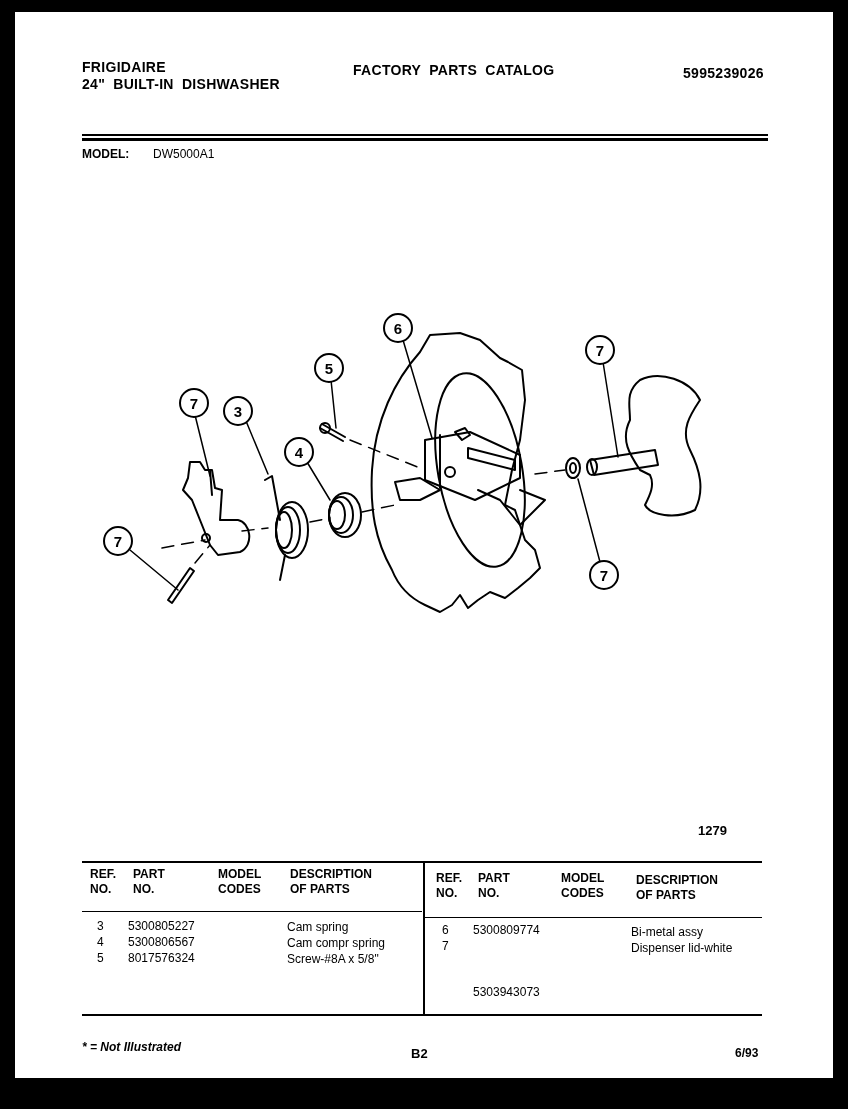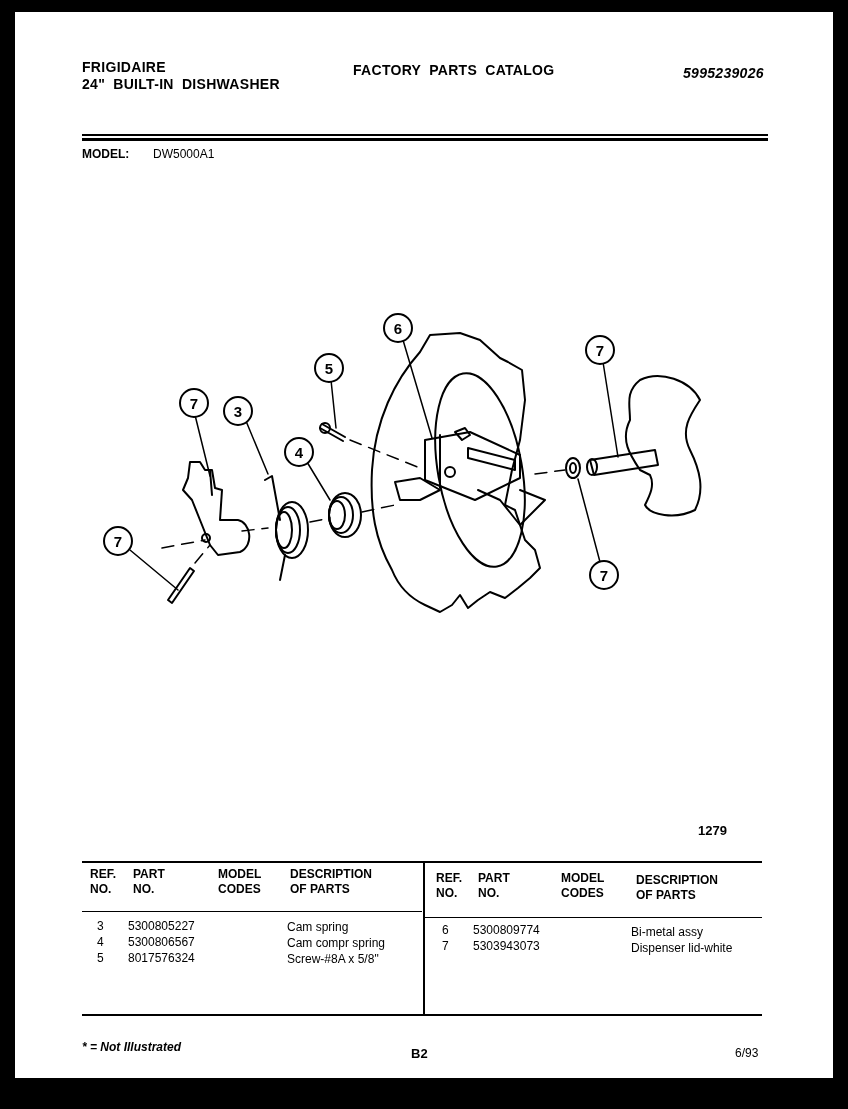--- a/index.html
+++ b/index.html
@@ -9,39 +9,39 @@
   }
   .page {
     position: absolute; left: 15px; top: 12px; width: 818px; height: 1066px;
     background: #fff;
   }
   .abs { position: absolute; white-space: nowrap; }
   .hdr { font-weight: bold; font-size: 14px; letter-spacing: 0.3px; }
   .brand { left: 67px; top: 47px; }
   .subtitle { left: 67px; top: 64px; word-spacing: 4px; }
   .catalog { left: 338px; top: 50px; word-spacing: 4px; }
-  .docnum { left: 668px; top: 53px; font-size: 14px; font-style: italic; }
+  .docnum { left: 668px; top: 53px; font-size: 14px; }
   .rule1 { left: 67px; top: 122px; width: 686px; height: 2px; background: #000; }
   .rule2 { left: 67px; top: 126px; width: 686px; height: 3px; background: #000; }
   .model-label { left: 67px; top: 135px; font-weight: bold; font-size: 12px; }
   .model-value { left: 138px; top: 135px; font-weight: normal; font-size: 12px; }
   .diagram { position: absolute; left: 0; top: 0; }
   .callout-num { font-family: "Liberation Sans", sans-serif; font-weight: bold; font-size: 15px; }
   .figno { left: 683px; top: 811px; font-weight: bold; font-size: 13px; }
 
   .tbl-top { left: 67px; top: 849px; width: 680px; height: 2px; background: #000; }
   .tbl-bot { left: 67px; top: 1002px; width: 680px; height: 2px; background: #000; }
   .tbl-mid-l { left: 67px; top: 899px; width: 340px; height: 1px; background: #000; }
   .tbl-mid-r { left: 410px; top: 905px; width: 337px; height: 1px; background: #000; }
   .tbl-div { left: 408px; top: 850px; width: 2px; height: 152px; background: #000; }
   .th { font-weight: bold; font-size: 12px; line-height: 15px; white-space: pre; }
   .td { font-size: 12px; line-height: 16px; }
   .foot-note { left: 67px; top: 1028px; font-weight: bold; font-size: 12px; font-style: italic; }
   .page-code { left: 396px; top: 1034px; font-weight: bold; font-size: 13px; text-align: right; }
-  .date { left: 720px; top: 1034px; font-weight: normal; font-size: 12px; }
+  .date { left: 720px; top: 1034px; font-weight: bold; font-size: 12px; }
 </style>
 </head>
 <body>
 
 <div class="page">
 
   <div class="abs hdr brand">FRIGIDAIRE</div>
   <div class="abs hdr subtitle">24" BUILT-IN DISHWASHER</div>
   <div class="abs hdr catalog">FACTORY PARTS CATALOG</div>
   <div class="abs hdr docnum">5995239026</div>
@@ -175,19 +175,19 @@
 
   <div class="abs td" style="left:427px;top:910px">
     <span>6</span>
   </div>
   <div class="abs td" style="left:458px;top:910px">5300809774</div>
   <div class="abs td" style="left:616px;top:912px">Bi-metal assy</div>
 
   <div class="abs td" style="left:427px;top:926px">
     <span>7</span>
   </div>
-  <div class="abs td" style="left:458px;top:926px">5303943073</div>
+  <div class="abs td" style="left:458px;top:972px">5303943073</div>
   <div class="abs td" style="left:616px;top:928px">Dispenser lid-white</div>
 
   <div class="abs foot-note">* = Not Illustrated</div>
   <div class="abs page-code">B2</div>
   <div class="abs date">6/93</div>
 </div>
 
 </body></html>

